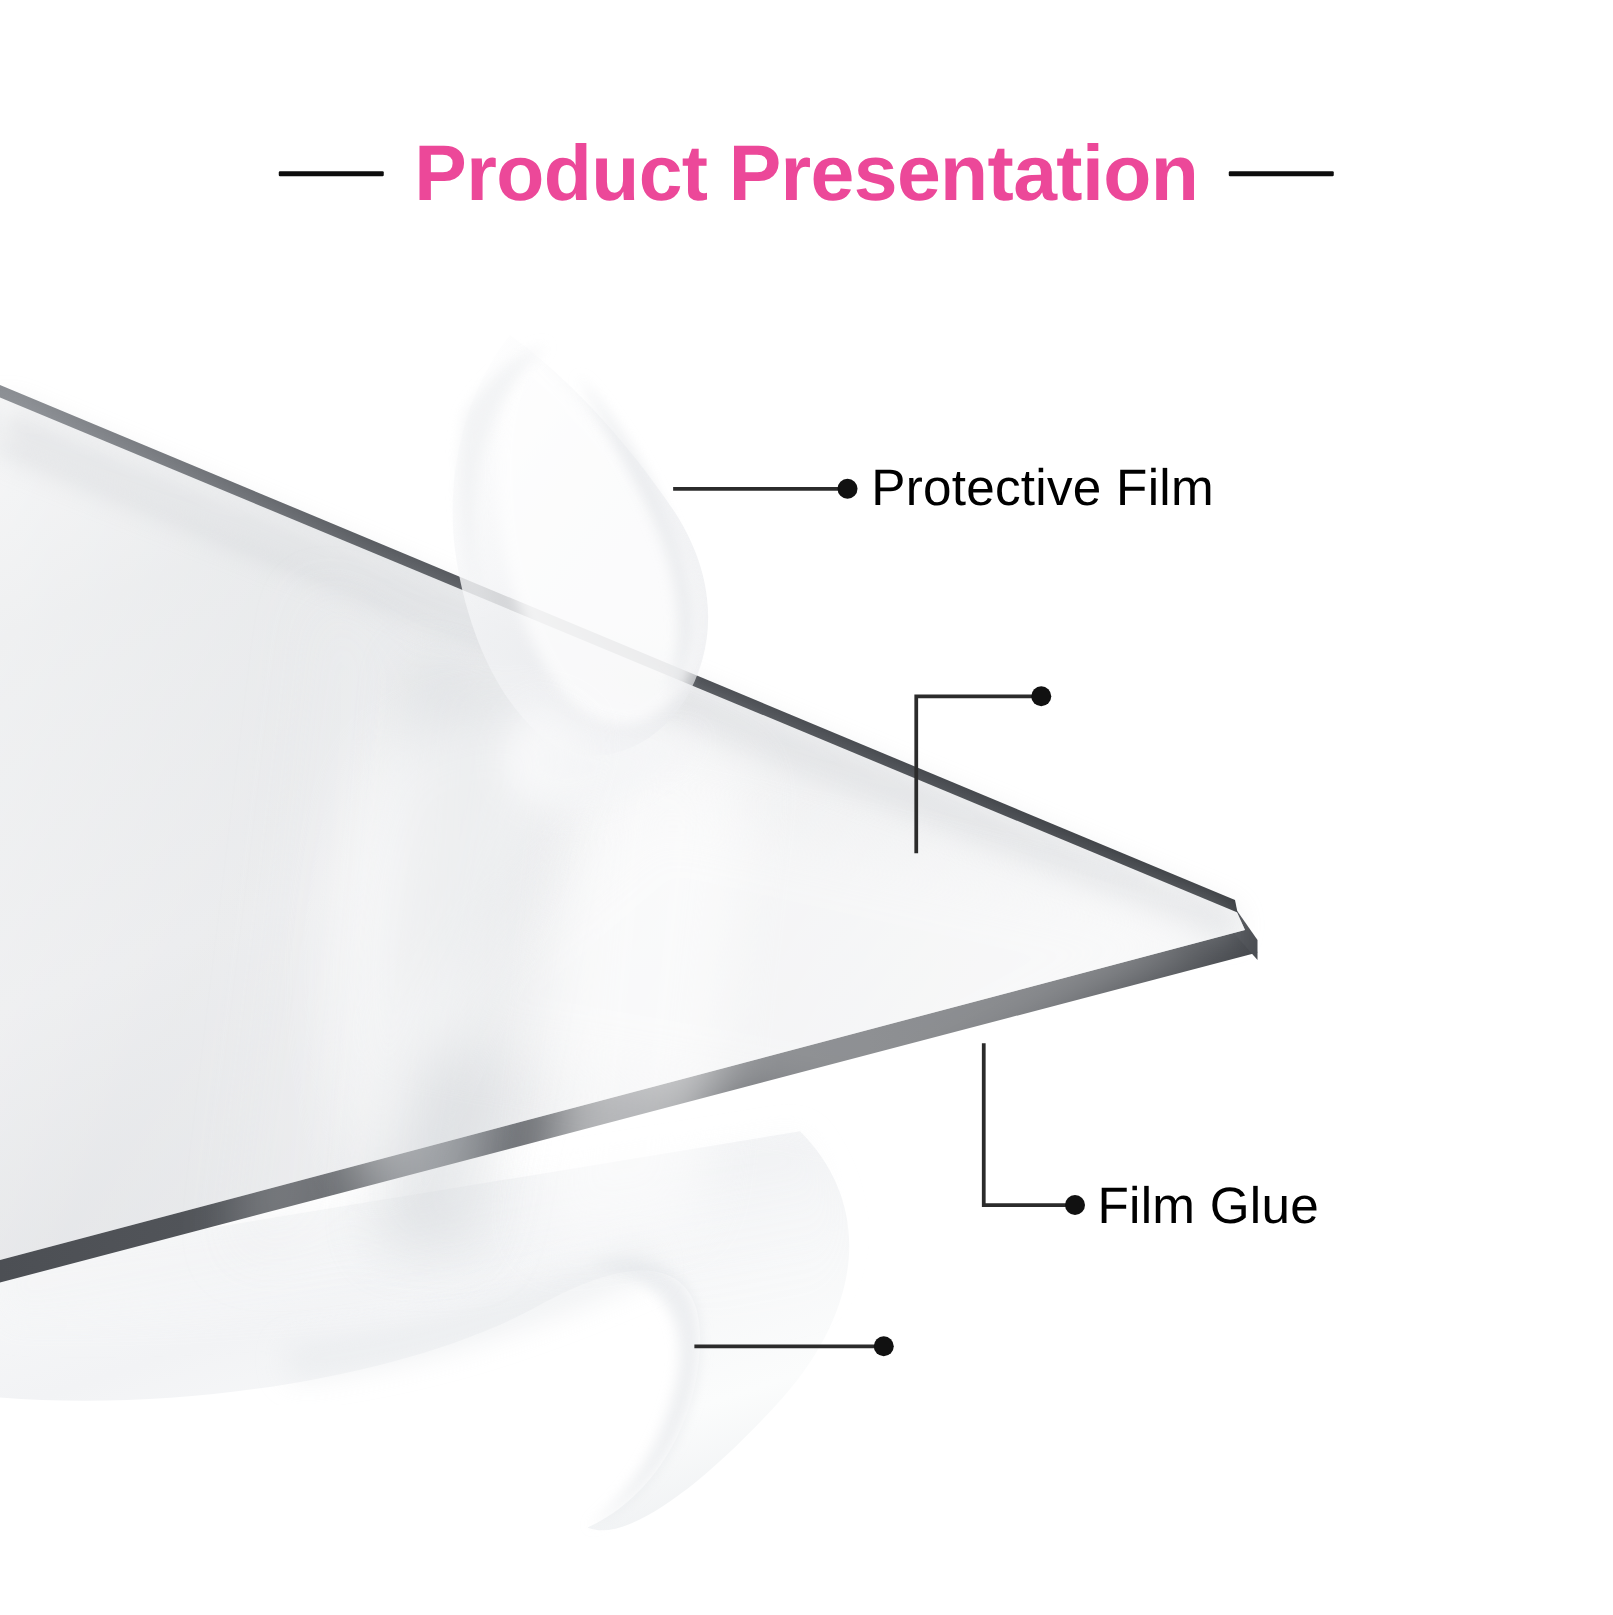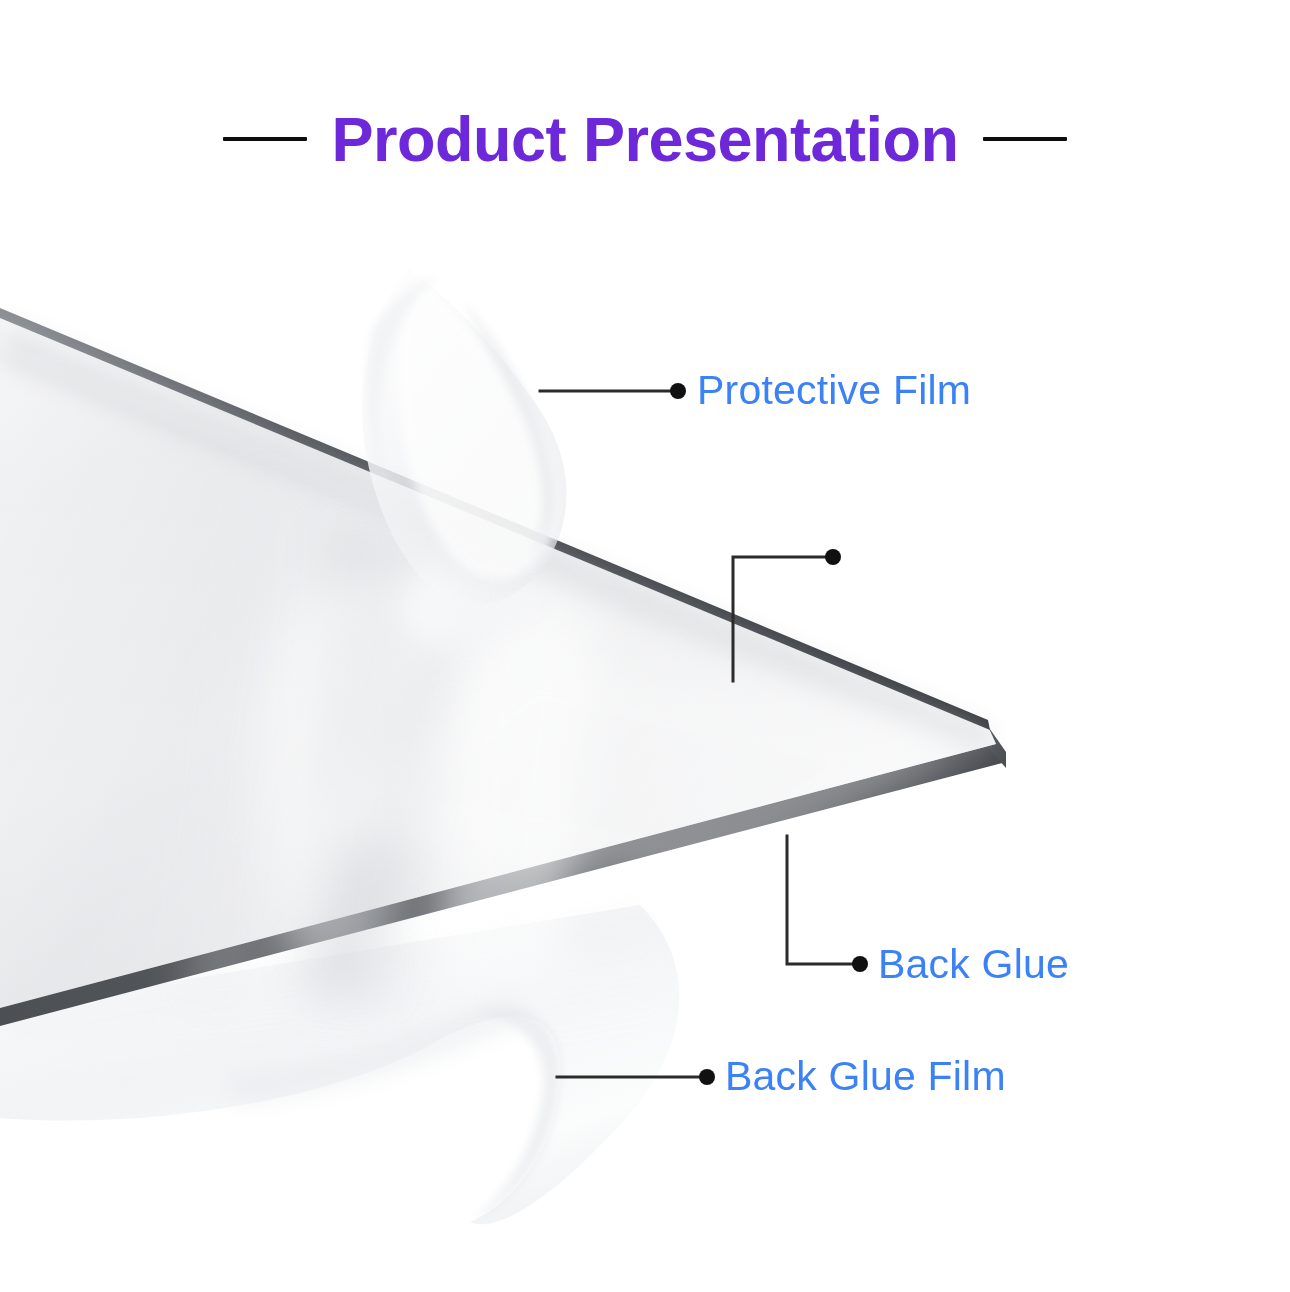--- a/index.html
+++ b/index.html
@@ -15,30 +15,30 @@
 
   
   .title-row{
     position:absolute;left:0;top:96px;width:1290px;height:86px;
     display:flex;align-items:center;justify-content:center;gap:24px;
   }
   .title-dash{
     width:84px;height:4px;background:#0d0d0d;flex:none;border-radius:1px;
   }
   .title-text{
-    font-size:63px;line-height:86px;font-weight:bold;color:#6d28d9;
+    font-size:63px;line-height:86px;font-weight:bold;color:#ec4899;
     letter-spacing:-0.5px;white-space:nowrap;
   }
 
   
   .label{
     position:absolute;
     font-size:41px;
     line-height:1;
-    color:#3b82f6;
+    color:#000000;
     white-space:nowrap;
     letter-spacing:0.2px;
   }
   #label-protective-film{left:697px;top:370px;}
   #label-acrylic-product{left:854px;top:537px;}
   #label-back-glue{left:878px;top:944px;}
   #label-back-glue-film{left:725px;top:1056px;}
 
   .leaders{position:absolute;left:0;top:0;width:1290px;height:1292px;}
 </style>
@@ -199,17 +199,16 @@
 
   <div class="title-row">
     <span class="title-dash"></span>
     <span class="title-text">Product Presentation</span>
     <span class="title-dash"></span>
   </div>
 
   <div class="label" id="label-protective-film">Protective Film</div>
 
 
-  <div class="label" id="label-back-glue">Back Glue</div>
-
-  <div class="label" id="label-back-glue-film">Back Glue Film</div>
+  <div class="label" id="label-back-glue">Film Glue</div>
+
 
 </div>
 
 </body></html>

